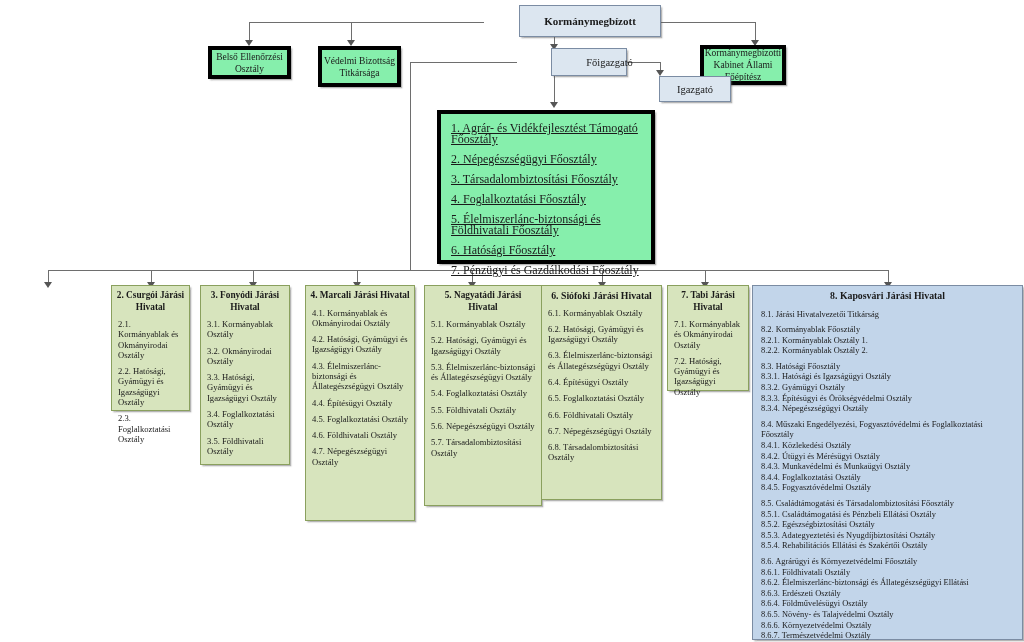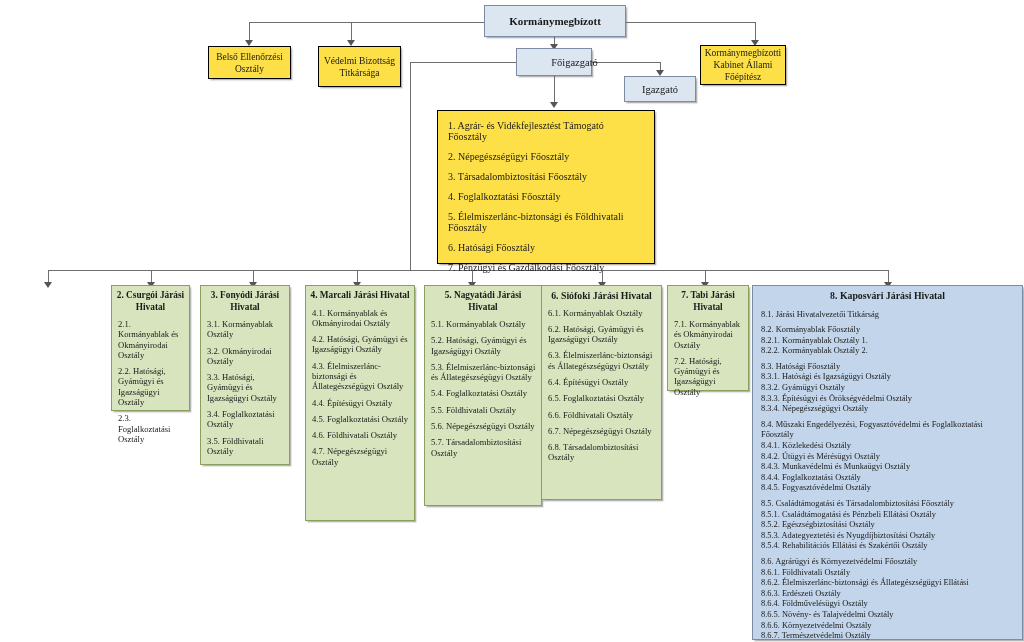--- a/index.html
+++ b/index.html
@@ -9,29 +9,30 @@
     font-family:"Liberation Serif", serif;
     color:#1a1a1a;
     overflow:hidden;
   }
   #chart{position:relative;width:1024px;height:642px;}
 
   .box{position:absolute;box-sizing:border-box;}
 
   
   .purple{
-    background:#fde047;
-    border:1px solid #000000;
+    background:#86efac;
+    border:4px solid #000000;
     box-shadow:1.5px 1.5px 1.5px rgba(90,90,90,.45);
   }
   
   .blue{
     background:#dce6f0;
     border:1px solid #7b8ca3;
     box-shadow:1.5px 1.5px 1.5px rgba(90,90,90,.45);
+    margin-left:35px;
   }
   .blue-dark{
     background:#c2d5ea;
     border:1px solid #7b8ca3;
     box-shadow:1.5px 1.5px 1.5px rgba(90,90,90,.45);
   }
   
   .green{
     background:#d7e4bd;
     border:1px solid #8aa05e;
@@ -57,21 +58,21 @@
   ul.items{
     list-style:none;margin:0;padding:6px 5px 4px 6px;
   }
   ul.items li{
     font-size:8.6px;line-height:10.3px;
     margin-bottom:6px;
   }
 
   
   ul.central{list-style:none;margin:0;padding:9px 10px;}
-  ul.central li{font-size:10px;line-height:11px;margin-bottom:9px;}
+  ul.central li{font-size:12px;line-height:11px;margin-bottom:9px;text-decoration:underline;}
   ul.central li:last-child{margin-bottom:0;margin-top:12px;}
 
   
   ul.kap{list-style:none;margin:0;padding:5px 8px 4px 8px;}
   ul.kap li{font-size:8.4px;line-height:10.6px;}
   ul.kap li.spacer{height:5px;}
 
   
   .ln{position:absolute;background:#6e6e6e;}
   .lnh{height:1px;}

